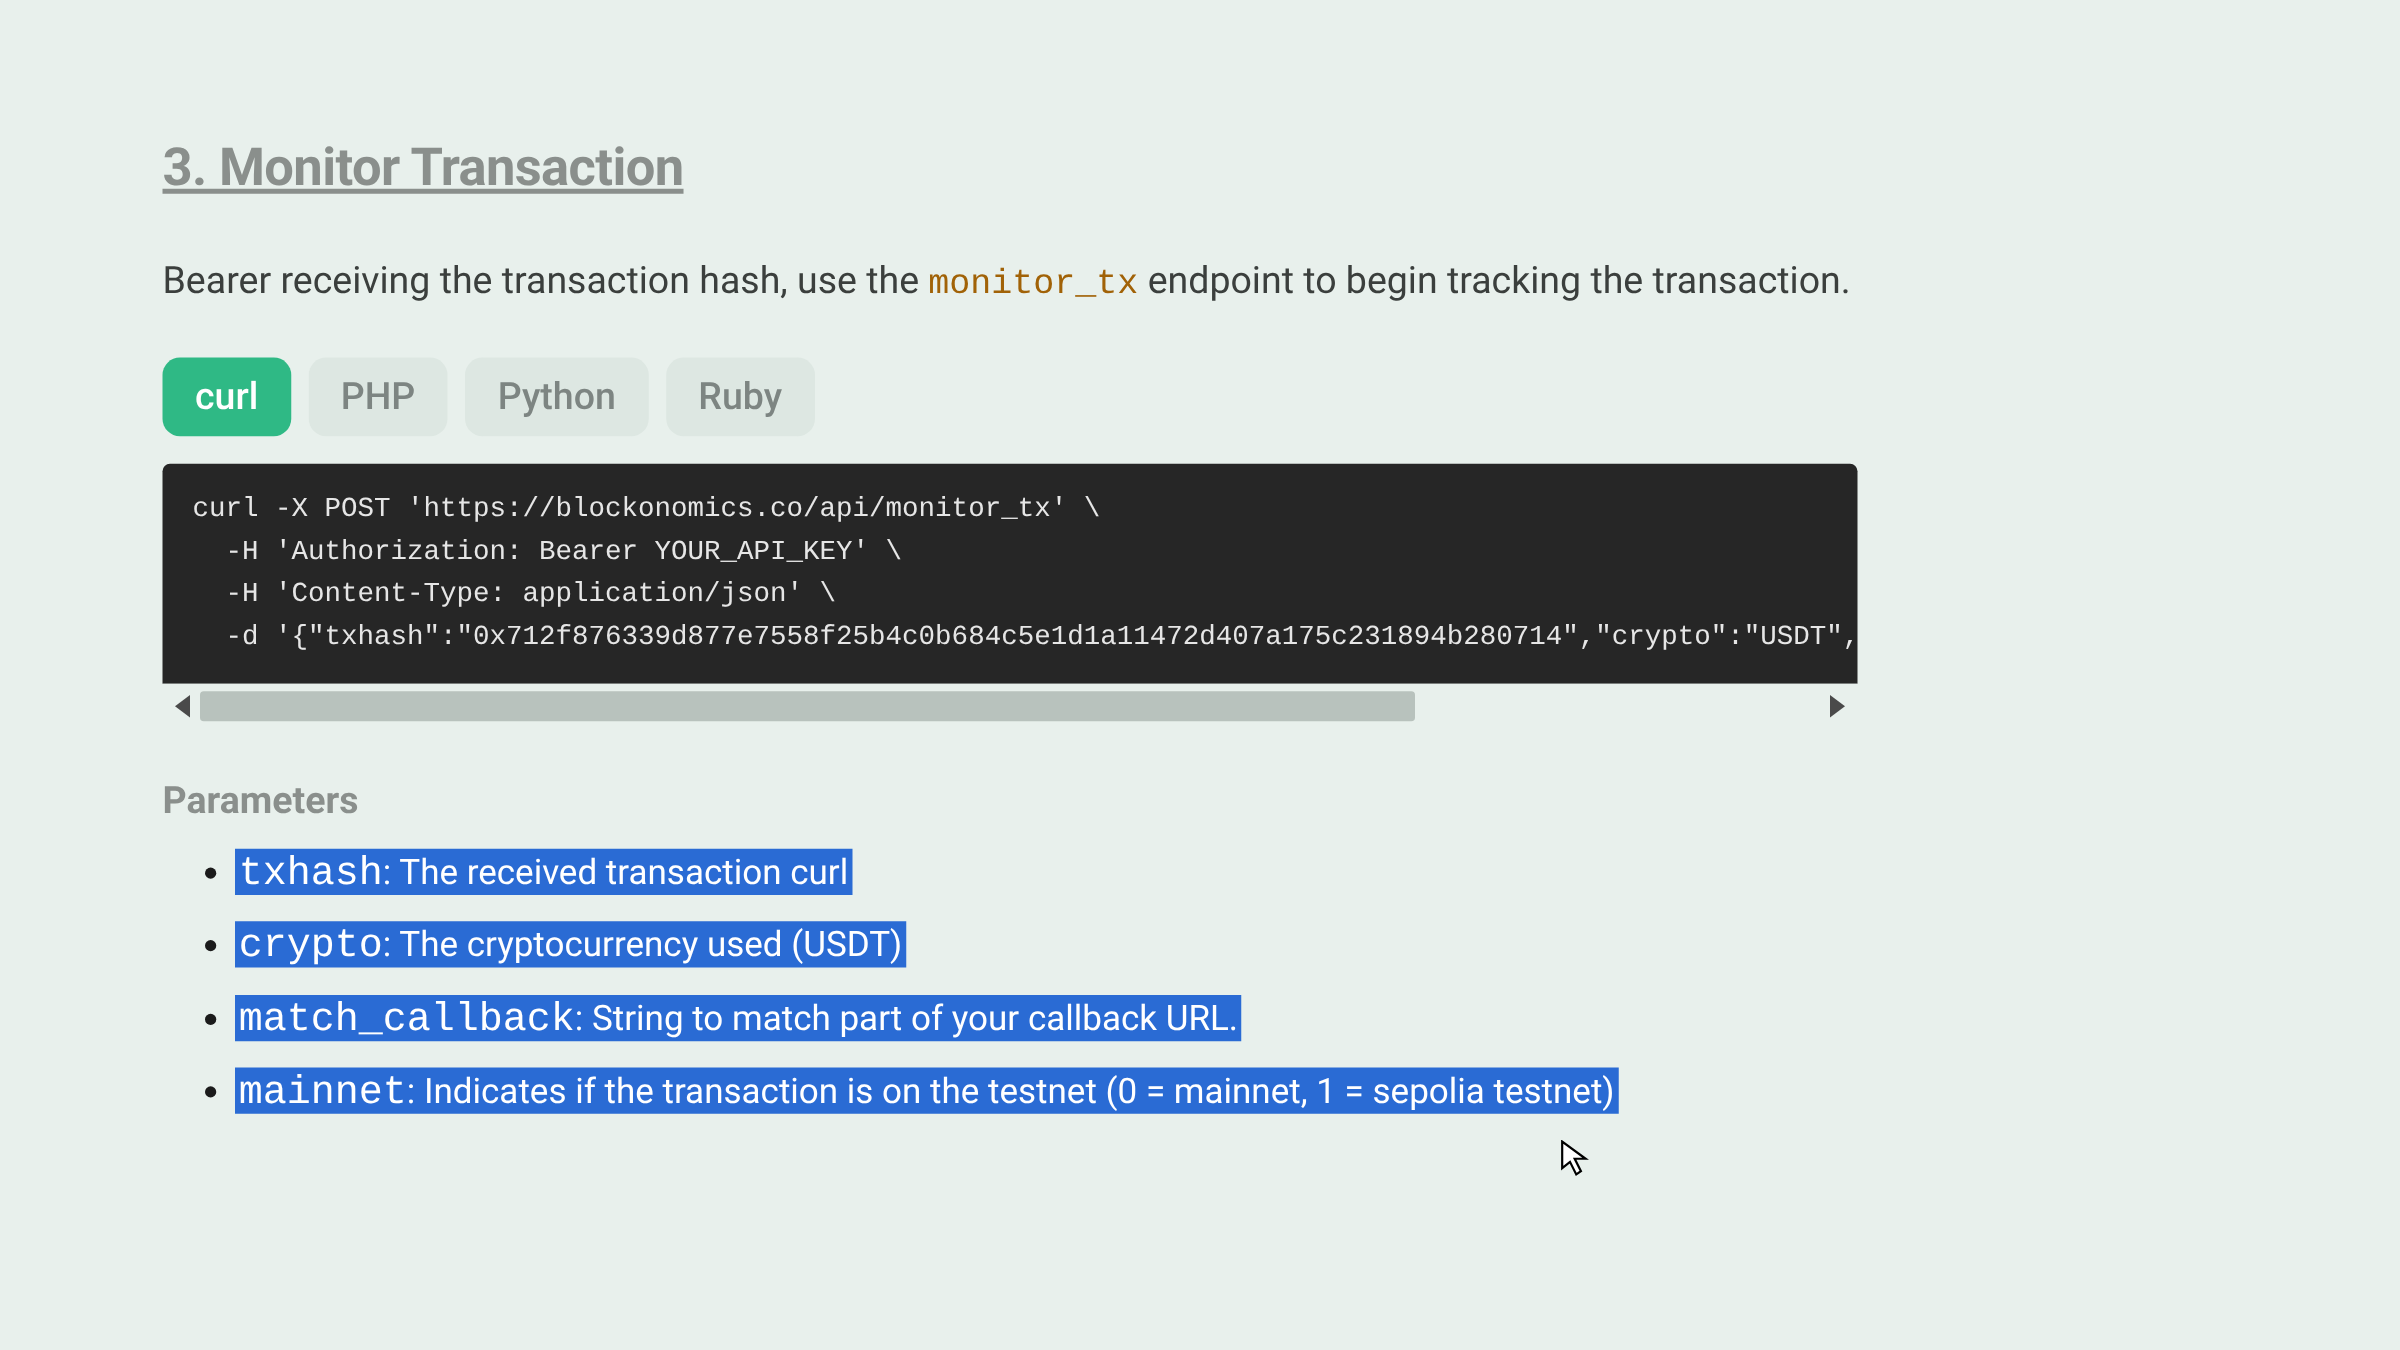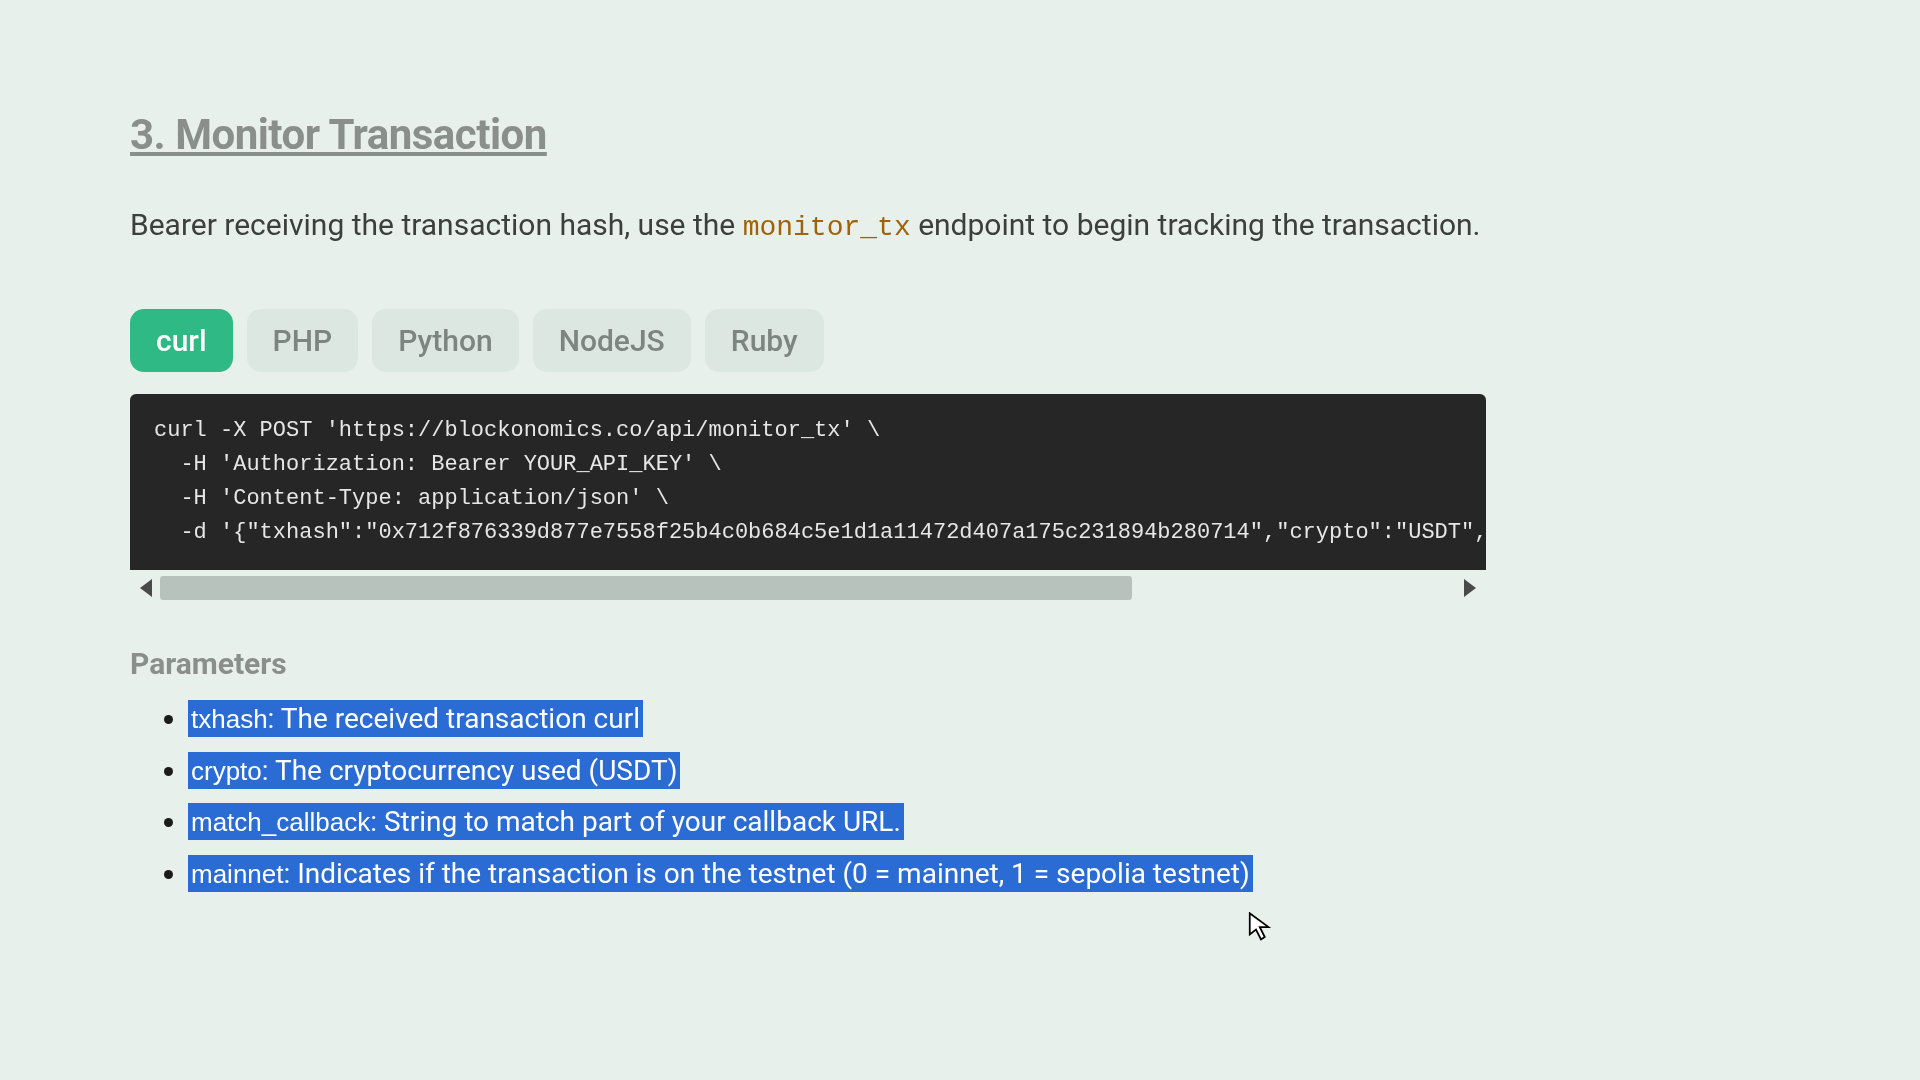--- a/index.html
+++ b/index.html
@@ -38,21 +38,20 @@
   }
   .tab {
     background: #dde7e2;
     color: #7d8582;
     font-size: 30px;
     font-weight: 500;
     padding: 14px 26px;
     border-radius: 14px;
     cursor: pointer;
     user-select: none;
-    margin-top: 23px;
   }
   .tab.active {
     background: #2fb985;
     color: #ffffff;
   }
   .code-wrap {
     width: 1356px;
     margin-bottom: 40px;
   }
   .code-block {
@@ -112,22 +111,22 @@
     line-height: 1.7;
     color: #1b1b1b;
   }
   ul.params li { margin-bottom: 4px; }
   ul.params li .hl {
     background: #2a6bd4;
     color: #ffffff;
     padding: 2px 3px;
   }
   ul.params code {
-    font-family: Liberation Sans, sans-serif;
-    font-size: 26px;
+    font-family: Liberation Mono, monospace;
+    font-size: 32px;
     text-align: right;
   }
   .cursor {
     position: absolute;
     width: 26px;
     height: 30px;
     pointer-events: none;
   }
   .cursor svg { width: 100%; height: 100%; }
 </style>
@@ -138,21 +137,20 @@
   <h2 class="section-title">3. Monitor Transaction</h2>
 
   <p class="intro">
     <span>Bearer receiving the transaction hash, use the </span><code class="inline">monitor_tx</code><span> endpoint to begin tracking the transaction.</span>
   </p>
 
   <div class="tabs">
     <div class="tab active">curl</div>
     <div class="tab">PHP</div>
     <div class="tab">Python</div>
-    <div class="tab">NodeJS</div>
     <div class="tab">Ruby</div>
   </div>
 
   <div class="code-wrap">
     <div class="code-block">curl -X POST 'https://blockonomics.co/api/monitor_tx' \
   -H 'Authorization: Bearer YOUR_API_KEY' \
   -H 'Content-Type: application/json' \
   -d '{"txhash":"0x712f876339d877e7558f25b4c0b684c5e1d1a11472d407a175c231894b280714","crypto":"USDT","match_callbac</div>
     <div class="scroll-row">
       <div class="scroll-arrow left"></div>

